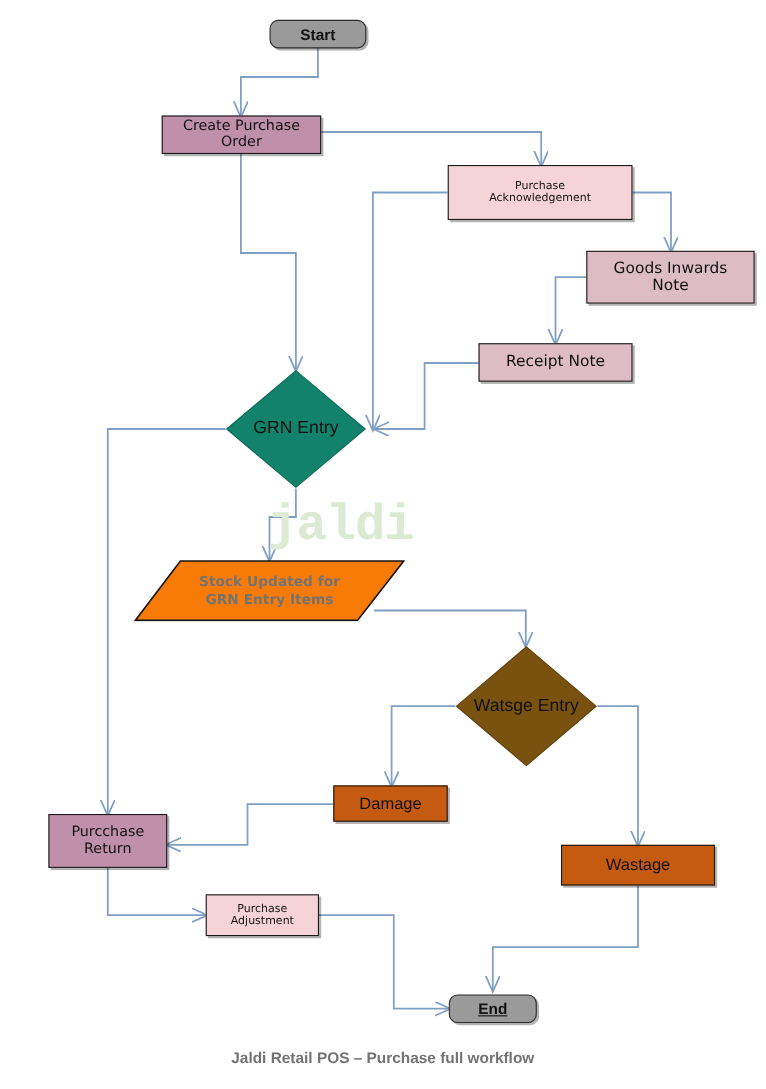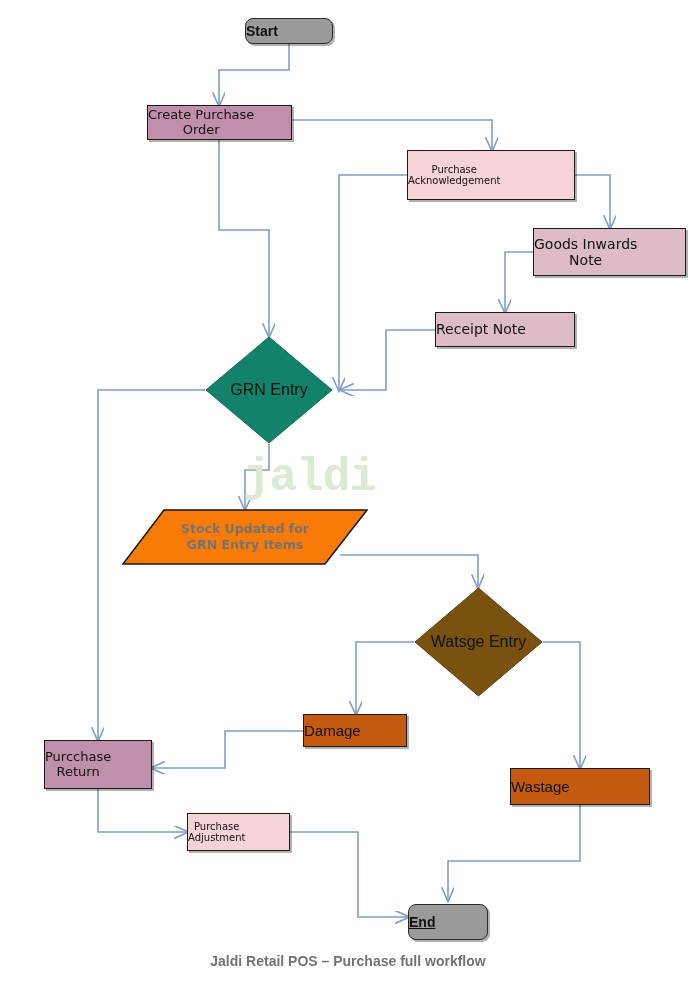--- a/index.html
+++ b/index.html
@@ -21,20 +21,21 @@
     position: absolute;
     left: 0; top: 0;
     width: 696px;
     height: 990px;
   }
   .node {
     position: absolute;
     box-sizing: border-box;
     display: flex;
     align-items: center;
+    justify-content: center;
     text-align: center;
     line-height: 1.15;
     color: #111111;
   }
   .rect {
     border: 1px solid #1a1a1a;
     box-shadow: 2px 2px 0 rgba(0,0,0,0.30);
   }
   .terminator {
     border: 1px solid #2a2a2a;
@@ -233,19 +234,19 @@
     </div>
   </div>
 
   <div class="node rect t-pink" style="left:187px; top:813px; width:103px; height:38px;">
     <div>
       <div>Purchase</div>
       <div>Adjustment</div>
     </div>
   </div>
 
-  <div class="node terminator" style="left:408px; top:904px; width:80px; height:36px;text-decoration:underline;">
+  <div class="node terminator" style="left:408px; top:904px; width:80px; height:26px;text-decoration:underline;">
     <span>End</span>
   </div>
 
   <div class="caption" style="left:0; top:953px;">Jaldi Retail POS – Purchase full workflow</div>
 
 </div>
 
 </body></html>

